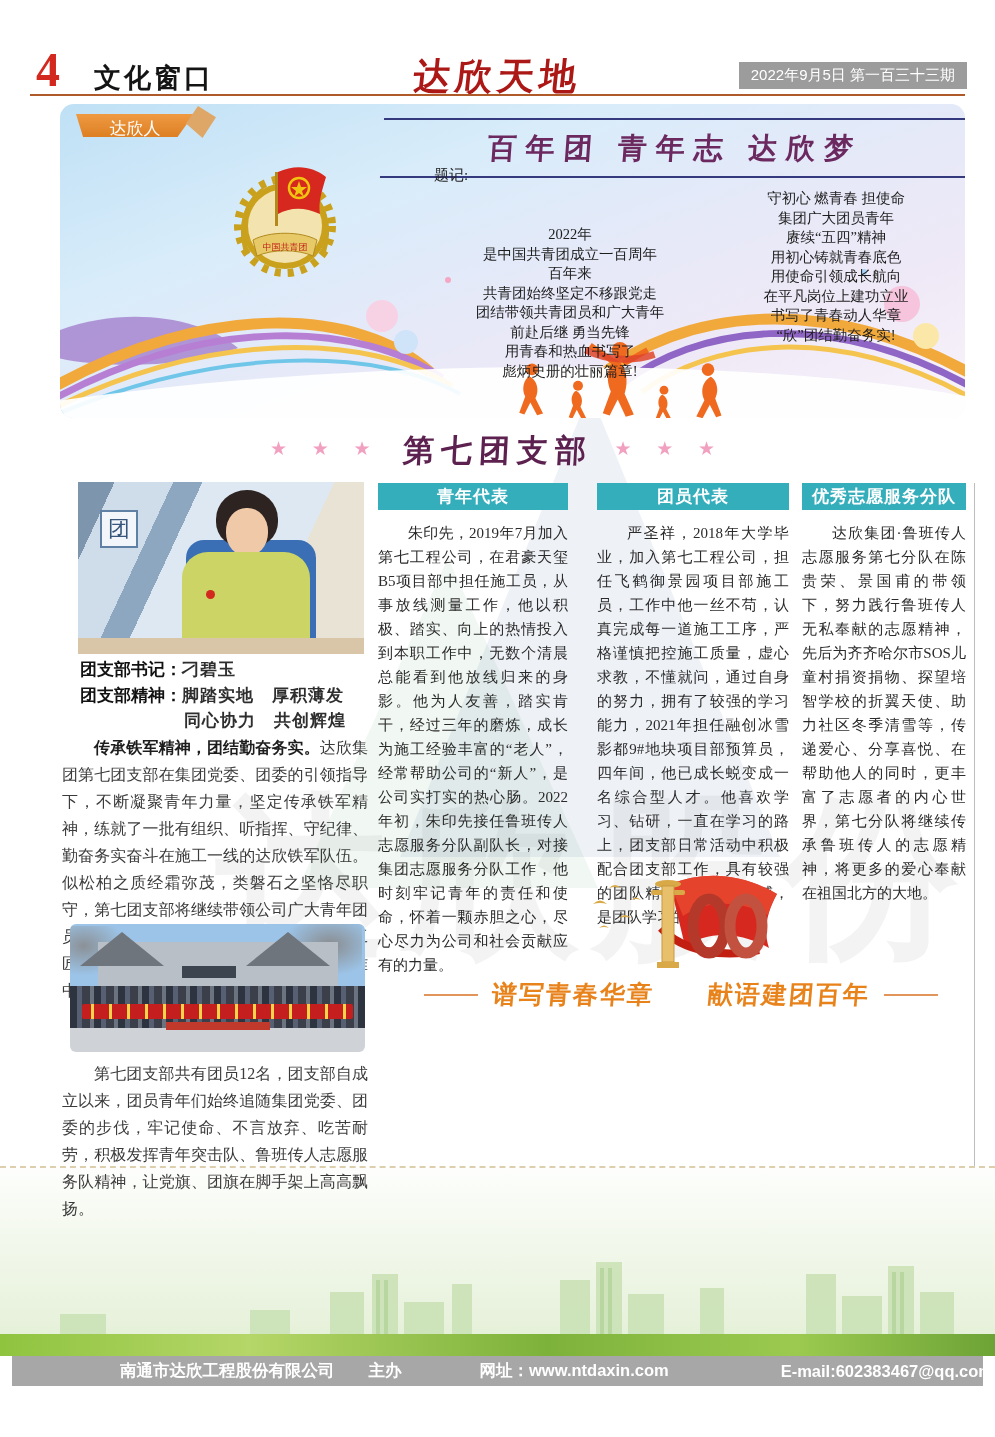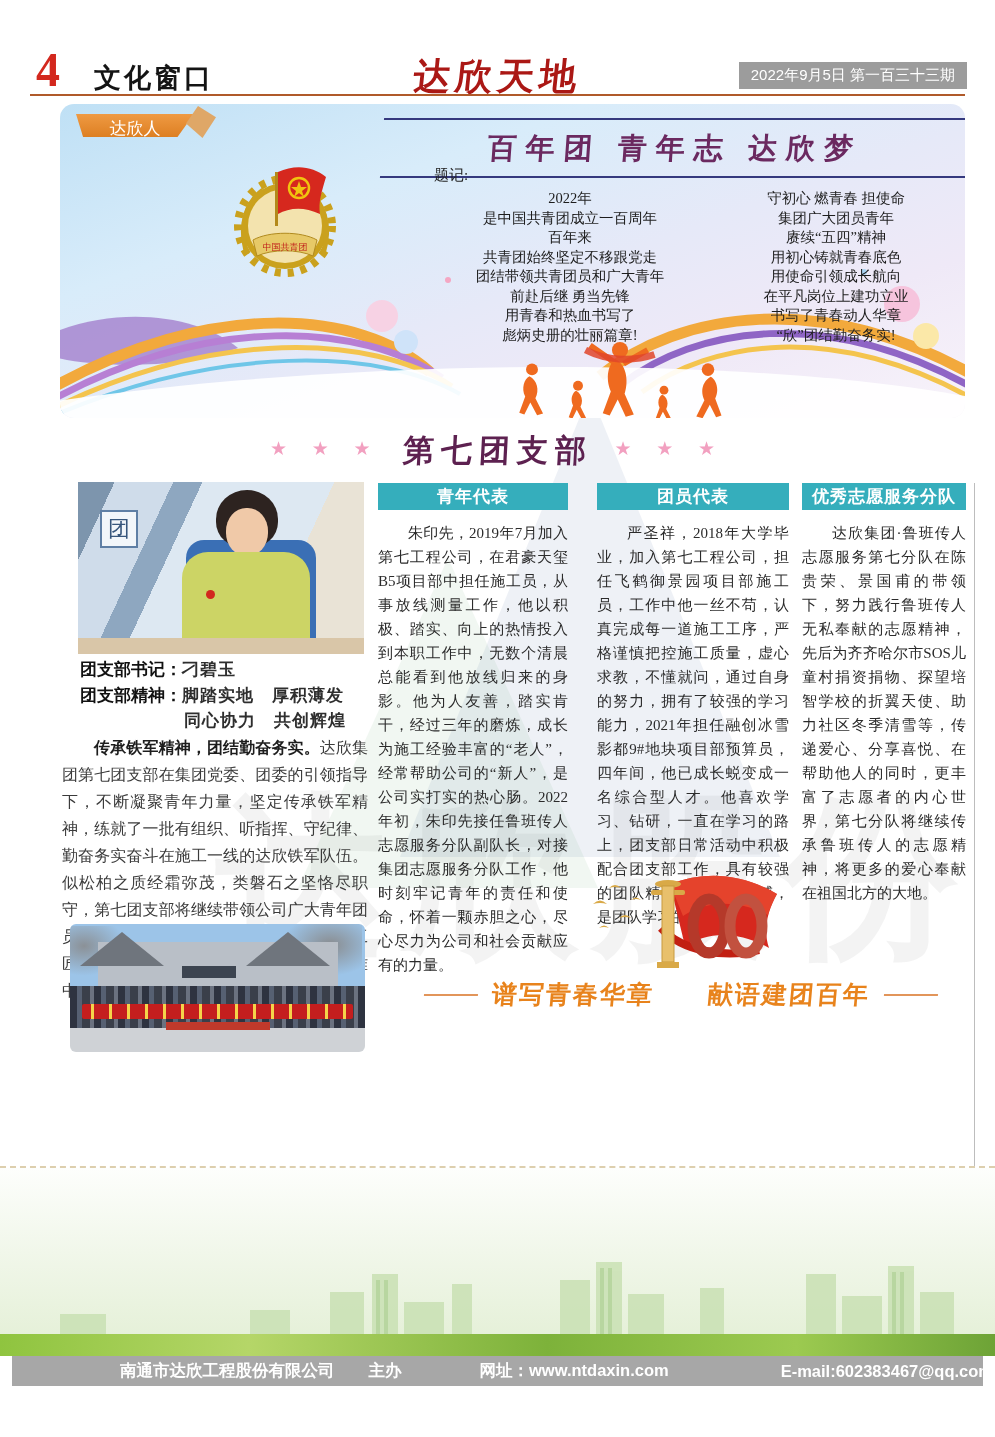--- a/index.html
+++ b/index.html
@@ -24,21 +24,21 @@
   .badge{left:16px;top:10px;width:118px;height:23px;line-height:30px;text-align:center;
          background:linear-gradient(#ef9a43,#dd7f22);color:#fff;font-size:17px;
          font-family:"Liberation Sans",sans-serif;clip-path:polygon(0 0,100% 0,86% 100%,6% 100%);}
   .badge-fold{left:126px;top:2px;width:30px;height:32px;background:#dfa767;
          clip-path:polygon(0 55%,40% 0,100% 35%,55% 100%);}
   .hero-title{left:322px;top:14px;width:586px;text-align:center;border-top:2px solid #35397e;
          border-bottom:2px solid #35397e;padding:9px 0 7px;font-size:29px;font-weight:bold;
          color:#6b2960;letter-spacing:9px;transform:skewX(-4deg);}
   .preface{left:374px;top:62px;font-size:15px;color:#222;}
   .poem{top:85px;width:256px;text-align:center;font-size:14.5px;line-height:19.5px;color:#1d1d1d;}
-  .poem-l{left:382px;}
+  .poem-l{left:382px;margin-top:36px;}
   .poem-r{left:648px;}
 
   
   .wm-text{left:215px;top:760px;font-size:175px;font-weight:bold;letter-spacing:14px;
            color:rgba(140,140,140,0.10);z-index:0;white-space:nowrap;}
   .tri1{left:400px;top:392px;width:380px;height:465px;background:rgba(120,150,185,0.13);
         clip-path:polygon(50% 0,0 100%,100% 100%);z-index:0;}
   .tri2{left:298px;top:558px;width:300px;height:330px;background:rgba(120,180,130,0.10);
         clip-path:polygon(50% 0,0 100%,100% 100%);z-index:0;}
 
@@ -251,20 +251,21 @@
     <div class="abs g-bld"></div>
     <div class="abs g-roof1"></div>
     <div class="abs g-roof2"></div>
     <div class="abs g-sign"></div>
     <div class="abs g-crowd"></div>
     <div class="abs g-banner">
         <i></i>
       </div>
     <div class="abs g-banner2"></div>
   </div>
+  <p class="abs body-text" style="left:62px;top:1060px;width:306px;">第七团支部共有团员12名，团支部自成立以来，团员青年们始终追随集团党委、团委的步伐，牢记使命、不言放弃、吃苦耐劳，积极发挥青年突击队、鲁班传人志愿服务队精神，让党旗、团旗在脚手架上高高飘扬。</p>
 
   <div class="abs colwrap">
     <div class="col" style="width:190px;">
       <div class="col-h">青年代表</div>
       <p class="col-t">朱印先，2019年7月加入第七工程公司，在君豪天玺B5项目部中担任施工员，从事放线测量工作，他以积极、踏实、向上的热情投入到本职工作中，无数个清晨总能看到他放线归来的身影。他为人友善，踏实肯干，经过三年的磨炼，成长为施工经验丰富的“老人”，经常帮助公司的“新人”，是公司实打实的热心肠。2022年初，朱印先接任鲁班传人志愿服务分队副队长，对接集团志愿服务分队工作，他时刻牢记青年的责任和使命，怀着一颗赤胆之心，尽心尽力为公司和社会贡献应有的力量。</p>
     </div>
     <div class="col" style="width:192px;margin-left:16px;">
       <div class="col-h">团员代表</div>
       <p class="col-t">严圣祥，2018年大学毕业，加入第七工程公司，担任飞鹤御景园项目部施工员，工作中他一丝不苟，认真完成每一道施工工序，严格谨慎把控施工质量，虚心求教，不懂就问，通过自身的努力，拥有了较强的学习能力，2021年担任融创冰雪影都9#地块项目部预算员，四年间，他已成长蜕变成一名综合型人才。他喜欢学习、钻研，一直在学习的路上，团支部日常活动中积极配合团支部工作，具有较强的团队精神、集体荣誉感，是团队学习的榜样和模范。</p>
     </div>

